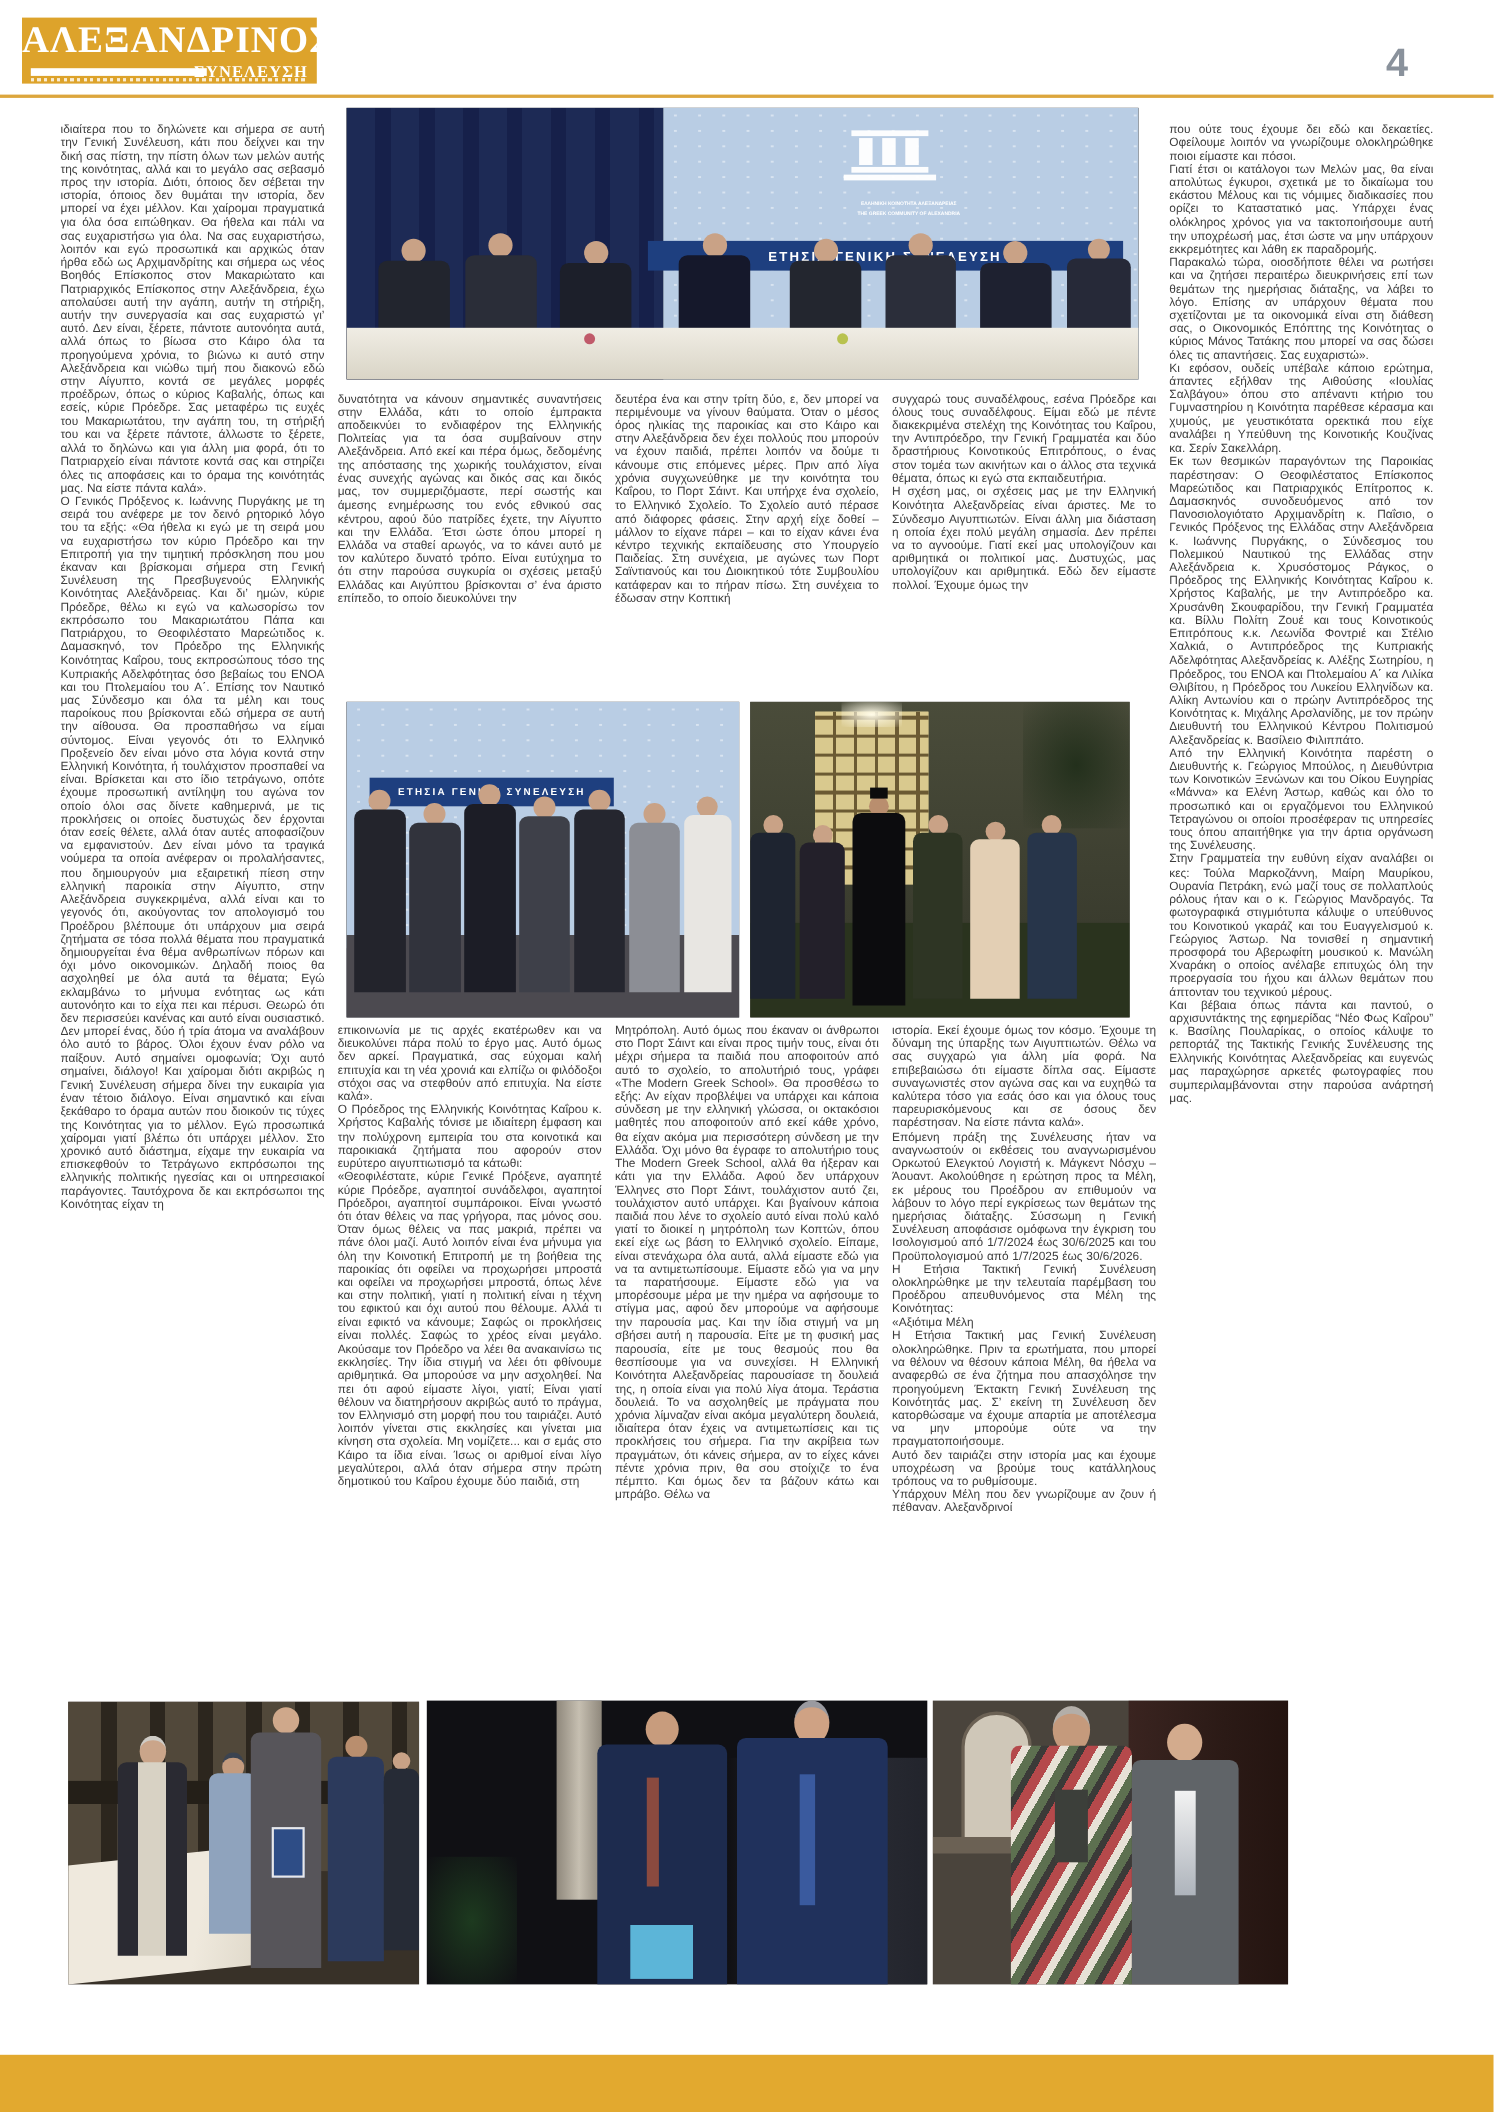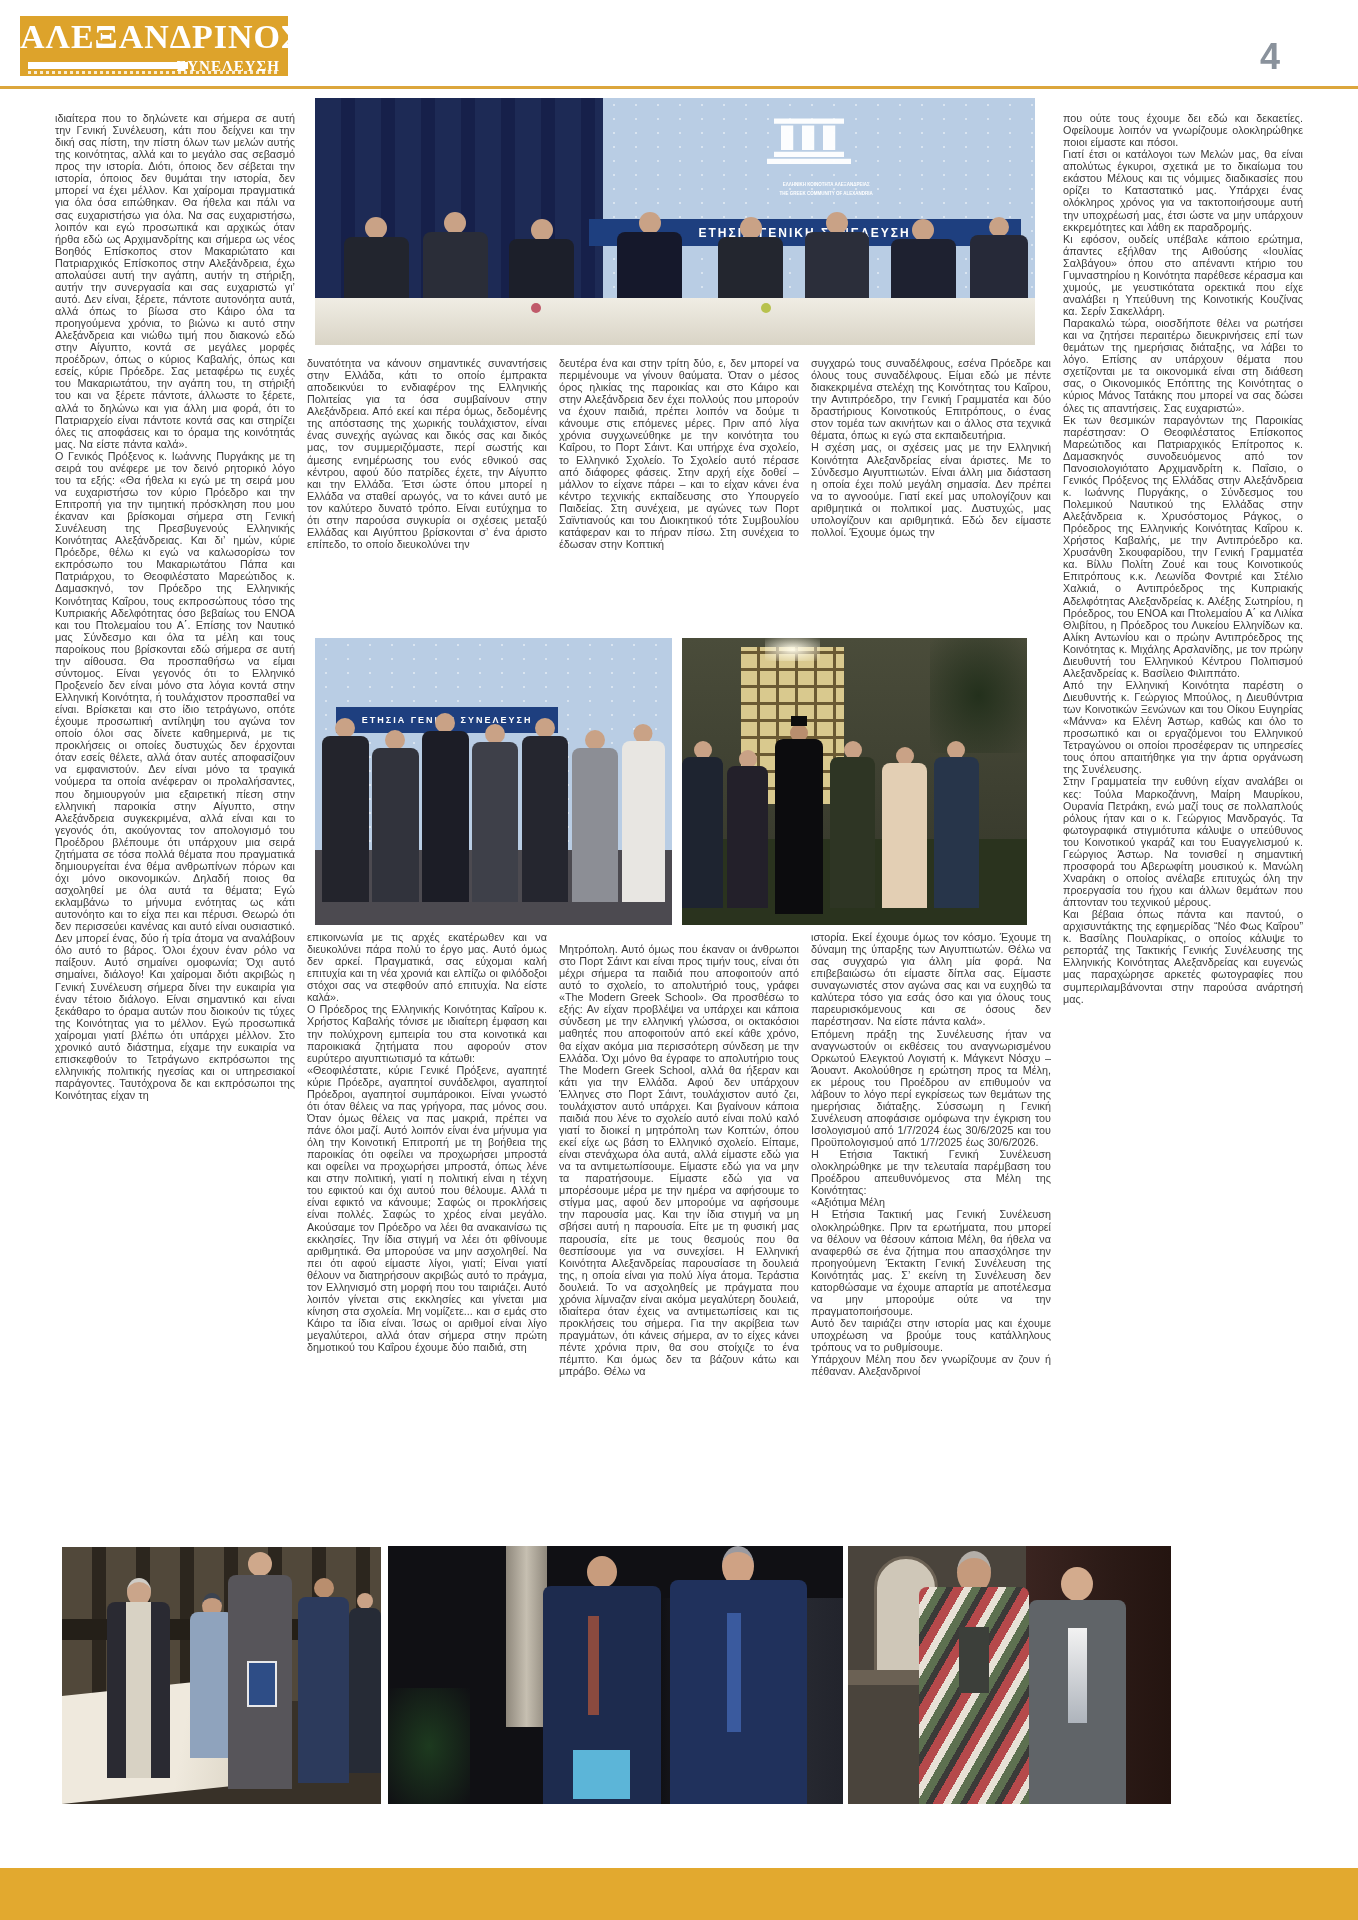--- a/index.html
+++ b/index.html
@@ -58,43 +58,43 @@
     </div>
   <div class="col" style="left:307px;top:931px;height:610px;">
       <p>επικοινωνία με τις αρχές εκατέρωθεν και να διευκολύνει πάρα πολύ το έργο μας. Αυτό όμως δεν αρκεί. Πραγματικά, σας εύχομαι καλή επιτυχία και τη νέα χρονιά και ελπίζω οι φιλόδοξοι στόχοι σας να στεφθούν από επιτυχία. Να είστε καλά».</p>
       <p>Ο Πρόεδρος της Ελληνικής Κοινότητας Καΐρου κ. Χρήστος Καβαλής τόνισε με ιδιαίτερη έμφαση και την πολύχρονη εμπειρία του στα κοινοτικά και παροικιακά ζητήματα που αφορούν στον ευρύτερο αιγυπτιωτισμό τα κάτωθι:</p>
       <p>«Θεοφιλέστατε, κύριε Γενικέ Πρόξενε, αγαπητέ κύριε Πρόεδρε, αγαπητοί συνάδελφοι, αγαπητοί Πρόεδροι, αγαπητοί συμπάροικοι. Είναι γνωστό ότι όταν θέλεις να πας γρήγορα, πας μόνος σου. Όταν όμως θέλεις να πας μακριά, πρέπει να πάνε όλοι μαζί. Αυτό λοιπόν είναι ένα μήνυμα για όλη την Κοινοτική Επιτροπή με τη βοήθεια της παροικίας ότι οφείλει να προχωρήσει μπροστά και οφείλει να προχωρήσει μπροστά, όπως λένε και στην πολιτική, γιατί η πολιτική είναι η τέχνη του εφικτού και όχι αυτού που θέλουμε. Αλλά τι είναι εφικτό να κάνουμε; Σαφώς οι προκλήσεις είναι πολλές. Σαφώς το χρέος είναι μεγάλο. Ακούσαμε τον Πρόεδρο να λέει θα ανακαινίσω τις εκκλησίες. Την ίδια στιγμή να λέει ότι φθίνουμε αριθμητικά. Θα μπορούσε να μην ασχοληθεί. Να πει ότι αφού είμαστε λίγοι, γιατί; Είναι γιατί θέλουν να διατηρήσουν ακριβώς αυτό το πράγμα, τον Ελληνισμό στη μορφή που του ταιριάζει. Αυτό λοιπόν γίνεται στις εκκλησίες και γίνεται μια κίνηση στα σχολεία. Μη νομίζετε... και σ εμάς στο Κάιρο τα ίδια είναι. Ίσως οι αριθμοί είναι λίγο μεγαλύτεροι, αλλά όταν σήμερα στην πρώτη δημοτικού του Καΐρου έχουμε δύο παιδιά, στη</p>
     </div>
 
   <div class="col" style="left:559px;top:357px;height:278px;">
       <p>δευτέρα ένα και στην τρίτη δύο, ε, δεν μπορεί να περιμένουμε να γίνουν θαύματα. Όταν ο μέσος όρος ηλικίας της παροικίας και στο Κάιρο και στην Αλεξάνδρεια δεν έχει πολλούς που μπορούν να έχουν παιδιά, πρέπει λοιπόν να δούμε τι κάνουμε στις επόμενες μέρες. Πριν από λίγα χρόνια συγχωνεύθηκε με την κοινότητα του Καΐρου, το Πορτ Σάιντ. Και υπήρχε ένα σχολείο, το Ελληνικό Σχολείο. Το Σχολείο αυτό πέρασε από διάφορες φάσεις. Στην αρχή είχε δοθεί – μάλλον το είχανε πάρει – και το είχαν κάνει ένα κέντρο τεχνικής εκπαίδευσης στο Υπουργείο Παιδείας. Στη συνέχεια, με αγώνες των Πορτ Σαϊντιανούς και του Διοικητικού τότε Συμβουλίου κατάφεραν και το πήραν πίσω. Στη συνέχεια το έδωσαν στην Κοπτική</p>
     </div>
-  <div class="col" style="left:559px;top:931px;height:610px;margin-top:12px;">
+  <div class="col" style="left:559px;top:931px;height:610px;">
       <p>Μητρόπολη. Αυτό όμως που έκαναν οι άνθρωποι στο Πορτ Σάιντ και είναι προς τιμήν τους, είναι ότι μέχρι σήμερα τα παιδιά που αποφοιτούν από αυτό το σχολείο, το απολυτήριό τους, γράφει «The Modern Greek School». Θα προσθέσω το εξής: Αν είχαν προβλέψει να υπάρχει και κάποια σύνδεση με την ελληνική γλώσσα, οι οκτακόσιοι μαθητές που αποφοιτούν από εκεί κάθε χρόνο, θα είχαν ακόμα μια περισσότερη σύνδεση με την Ελλάδα. Όχι μόνο θα έγραφε το απολυτήριο τους The Modern Greek School, αλλά θα ήξεραν και κάτι για την Ελλάδα. Αφού δεν υπάρχουν Έλληνες στο Πορτ Σάιντ, τουλάχιστον αυτό ζει, τουλάχιστον αυτό υπάρχει. Και βγαίνουν κάποια παιδιά που λένε το σχολείο αυτό είναι πολύ καλό γιατί το διοικεί η μητρόπολη των Κοπτών, όπου εκεί είχε ως βάση το Ελληνικό σχολείο. Είπαμε, είναι στενάχωρα όλα αυτά, αλλά είμαστε εδώ για να τα αντιμετωπίσουμε. Είμαστε εδώ για να μην τα παρατήσουμε. Είμαστε εδώ για να μπορέσουμε μέρα με την ημέρα να αφήσουμε το στίγμα μας, αφού δεν μπορούμε να αφήσουμε την παρουσία μας. Και την ίδια στιγμή να μη σβήσει αυτή η παρουσία. Είτε με τη φυσική μας παρουσία, είτε με τους θεσμούς που θα θεσπίσουμε για να συνεχίσει. Η Ελληνική Κοινότητα Αλεξανδρείας παρουσίασε τη δουλειά της, η οποία είναι για πολύ λίγα άτομα. Τεράστια δουλειά. Το να ασχοληθείς με πράγματα που χρόνια λίμναζαν είναι ακόμα μεγαλύτερη δουλειά, ιδιαίτερα όταν έχεις να αντιμετωπίσεις και τις προκλήσεις του σήμερα. Για την ακρίβεια των πραγμάτων, ότι κάνεις σήμερα, αν το είχες κάνει πέντε χρόνια πριν, θα σου στοίχιζε το ένα πέμπτο. Και όμως δεν τα βάζουν κάτω και μπράβο. Θέλω να</p>
     </div>
 
   <div class="col" style="left:811px;top:357px;height:278px;">
       <p>συγχαρώ τους συναδέλφους, εσένα Πρόεδρε και όλους τους συναδέλφους. Είμαι εδώ με πέντε διακεκριμένα στελέχη της Κοινότητας του Καΐρου, την Αντιπρόεδρο, την Γενική Γραμματέα και δύο δραστήριους Κοινοτικούς Επιτρόπους, ο ένας στον τομέα των ακινήτων και ο άλλος στα τεχνικά θέματα, όπως κι εγώ στα εκπαιδευτήρια.</p>
       <p>Η σχέση μας, οι σχέσεις μας με την Ελληνική Κοινότητα Αλεξανδρείας είναι άριστες. Με το Σύνδεσμο Αιγυπτιωτών. Είναι άλλη μια διάσταση η οποία έχει πολύ μεγάλη σημασία. Δεν πρέπει να το αγνοούμε. Γιατί εκεί μας υπολογίζουν και αριθμητικά οι πολιτικοί μας. Δυστυχώς, μας υπολογίζουν και αριθμητικά. Εδώ δεν είμαστε πολλοί. Έχουμε όμως την</p>
     </div>
   <div class="col" style="left:811px;top:931px;height:610px;">
       <p>ιστορία. Εκεί έχουμε όμως τον κόσμο. Έχουμε τη δύναμη της ύπαρξης των Αιγυπτιωτών. Θέλω να σας συγχαρώ για άλλη μία φορά. Να επιβεβαιώσω ότι είμαστε δίπλα σας. Είμαστε συναγωνιστές στον αγώνα σας και να ευχηθώ τα καλύτερα τόσο για εσάς όσο και για όλους τους παρευρισκόμενους και σε όσους δεν παρέστησαν. Να είστε πάντα καλά».</p>
       <p>Επόμενη πράξη της Συνέλευσης ήταν να αναγνωστούν οι εκθέσεις του αναγνωρισμένου Ορκωτού Ελεγκτού Λογιστή κ. Μάγκεντ Νόσχυ – Άουαντ. Ακολούθησε η ερώτηση προς τα Μέλη, εκ μέρους του Προέδρου αν επιθυμούν να λάβουν το λόγο περί εγκρίσεως των θεμάτων της ημερήσιας διάταξης. Σύσσωμη η Γενική Συνέλευση αποφάσισε ομόφωνα την έγκριση του Ισολογισμού από 1/7/2024 έως 30/6/2025 και του Προϋπολογισμού από 1/7/2025 έως 30/6/2026.</p>
       <p>Η Ετήσια Τακτική Γενική Συνέλευση ολοκληρώθηκε με την τελευταία παρέμβαση του Προέδρου απευθυνόμενος στα Μέλη της Κοινότητας:</p>
       <p>«Αξιότιμα Μέλη</p>
       <p>Η Ετήσια Τακτική μας Γενική Συνέλευση ολοκληρώθηκε. Πριν τα ερωτήματα, που μπορεί να θέλουν να θέσουν κάποια Μέλη, θα ήθελα να αναφερθώ σε ένα ζήτημα που απασχόλησε την προηγούμενη Έκτακτη Γενική Συνέλευση της Κοινότητάς μας. Σ’ εκείνη τη Συνέλευση δεν κατορθώσαμε να έχουμε απαρτία με αποτέλεσμα να μην μπορούμε ούτε να την πραγματοποιήσουμε.</p>
       <p>Αυτό δεν ταιριάζει στην ιστορία μας και έχουμε υποχρέωση να βρούμε τους κατάλληλους τρόπους να το ρυθμίσουμε.</p>
       <p>Υπάρχουν Μέλη που δεν γνωρίζουμε αν ζουν ή πέθαναν. Αλεξανδρινοί</p>
     </div>
 
   <div class="col" style="left:1063px;top:112px;height:1430px;">
       <p>που ούτε τους έχουμε δει εδώ και δεκαετίες. Οφείλουμε λοιπόν να γνωρίζουμε ολοκληρώθηκε ποιοι είμαστε και πόσοι.</p>
       <p>Γιατί έτσι οι κατάλογοι των Μελών μας, θα είναι απολύτως έγκυροι, σχετικά με το δικαίωμα του εκάστου Μέλους και τις νόμιμες διαδικασίες που ορίζει το Καταστατικό μας. Υπάρχει ένας ολόκληρος χρόνος για να τακτοποιήσουμε αυτή την υποχρέωσή μας, έτσι ώστε να μην υπάρχουν εκκρεμότητες και λάθη εκ παραδρομής.</p>
+      <p>Παρακαλώ τώρα, οιοσδήποτε θέλει να ρωτήσει και να ζητήσει περαιτέρω διευκρινήσεις επί των θεμάτων της ημερήσιας διάταξης, να λάβει το λόγο. Επίσης αν υπάρχουν θέματα που σχετίζονται με τα οικονομικά είναι στη διάθεση σας, ο Οικονομικός Επόπτης της Κοινότητας ο κύριος Μάνος Τατάκης που μπορεί να σας δώσει όλες τις απαντήσεις. Σας ευχαριστώ».</p>
       <p>Κι εφόσον, ουδείς υπέβαλε κάποιο ερώτημα, άπαντες εξήλθαν της Αιθούσης «Ιουλίας Σαλβάγου» όπου στο απέναντι κτήριο του Γυμναστηρίου η Κοινότητα παρέθεσε κέρασμα και χυμούς, με γευστικότατα ορεκτικά που είχε αναλάβει η Υπεύθυνη της Κοινοτικής Κουζίνας κα. Σερίν Σακελλάρη.</p>
-      <p>Παρακαλώ τώρα, οιοσδήποτε θέλει να ρωτήσει και να ζητήσει περαιτέρω διευκρινήσεις επί των θεμάτων της ημερήσιας διάταξης, να λάβει το λόγο. Επίσης αν υπάρχουν θέματα που σχετίζονται με τα οικονομικά είναι στη διάθεση σας, ο Οικονομικός Επόπτης της Κοινότητας ο κύριος Μάνος Τατάκης που μπορεί να σας δώσει όλες τις απαντήσεις. Σας ευχαριστώ».</p>
       <p>Εκ των θεσμικών παραγόντων της Παροικίας παρέστησαν: Ο Θεοφιλέστατος Επίσκοπος Μαρεώτιδος και Πατριαρχικός Επίτροπος κ. Δαμασκηνός συνοδευόμενος από τον Πανοσιολογιότατο Αρχιμανδρίτη κ. Παΐσιο, ο Γενικός Πρόξενος της Ελλάδας στην Αλεξάνδρεια κ. Ιωάννης Πυργάκης, ο Σύνδεσμος του Πολεμικού Ναυτικού της Ελλάδας στην Αλεξάνδρεια κ. Χρυσόστομος Ράγκος, ο Πρόεδρος της Ελληνικής Κοινότητας Καΐρου κ. Χρήστος Καβαλής, με την Αντιπρόεδρο κα. Χρυσάνθη Σκουφαρίδου, την Γενική Γραμματέα κα. Βίλλυ Πολίτη Ζουέ και τους Κοινοτικούς Επιτρόπους κ.κ. Λεωνίδα Φοντριέ και Στέλιο Χαλκιά, ο Αντιπρόεδρος της Κυπριακής Αδελφότητας Αλεξανδρείας κ. Αλέξης Σωτηρίου, η Πρόεδρος, του ΕΝΟΑ και Πτολεμαίου Α΄ κα Λιλίκα Θλιβίτου, η Πρόεδρος του Λυκείου Ελληνίδων κα. Αλίκη Αντωνίου και ο πρώην Αντιπρόεδρος της Κοινότητας κ. Μιχάλης Αρσλανίδης, με τον πρώην Διευθυντή του Ελληνικού Κέντρου Πολιτισμού Αλεξανδρείας κ. Βασίλειο Φιλιππάτο.</p>
       <p>Από την Ελληνική Κοινότητα παρέστη ο Διευθυντής κ. Γεώργιος Μπούλος, η Διευθύντρια των Κοινοτικών Ξενώνων και του Οίκου Ευγηρίας «Μάννα» κα Ελένη Άστωρ, καθώς και όλο το προσωπικό και οι εργαζόμενοι του Ελληνικού Τετραγώνου οι οποίοι προσέφεραν τις υπηρεσίες τους όπου απαιτήθηκε για την άρτια οργάνωση της Συνέλευσης.</p>
       <p>Στην Γραμματεία την ευθύνη είχαν αναλάβει οι κες: Τούλα Μαρκοζάννη, Μαίρη Μαυρίκου, Ουρανία Πετράκη, ενώ μαζί τους σε πολλαπλούς ρόλους ήταν και ο κ. Γεώργιος Μανδραγός. Τα φωτογραφικά στιγμιότυπα κάλυψε ο υπεύθυνος του Κοινοτικού γκαράζ και του Ευαγγελισμού κ. Γεώργιος Άστωρ. Να τονισθεί η σημαντική προσφορά του Αβερωφίτη μουσικού κ. Μανώλη Χναράκη ο οποίος ανέλαβε επιτυχώς όλη την προεργασία του ήχου και άλλων θεμάτων που άπτονταν του τεχνικού μέρους.</p>
       <p>Και βέβαια όπως πάντα και παντού, ο αρχισυντάκτης της εφημερίδας “Νέο Φως Καΐρου” κ. Βασίλης Πουλαρίκας, ο οποίος κάλυψε το ρεπορτάζ της Τακτικής Γενικής Συνέλευσης της Ελληνικής Κοινότητας Αλεξανδρείας και ευγενώς μας παραχώρησε αρκετές φωτογραφίες που συμπεριλαμβάνονται στην παρούσα ανάρτησή μας.</p>
     </div>
 
   <div class="photo" style="left:315px;top:98px;width:720px;height:247px;">
     <div class="abs" style="left:0;top:0;width:40%;height:100%;background:repeating-linear-gradient(90deg,#1d2a55 0 26px,#16204a 26px 40px);"></div>
     <div class="abs backdrop" style="left:40%;top:0;width:60%;height:100%;"></div>
     <svg class="abs" style="left:61%;top:7%;width:110px;height:56px;" viewBox="0 0 60 32">

